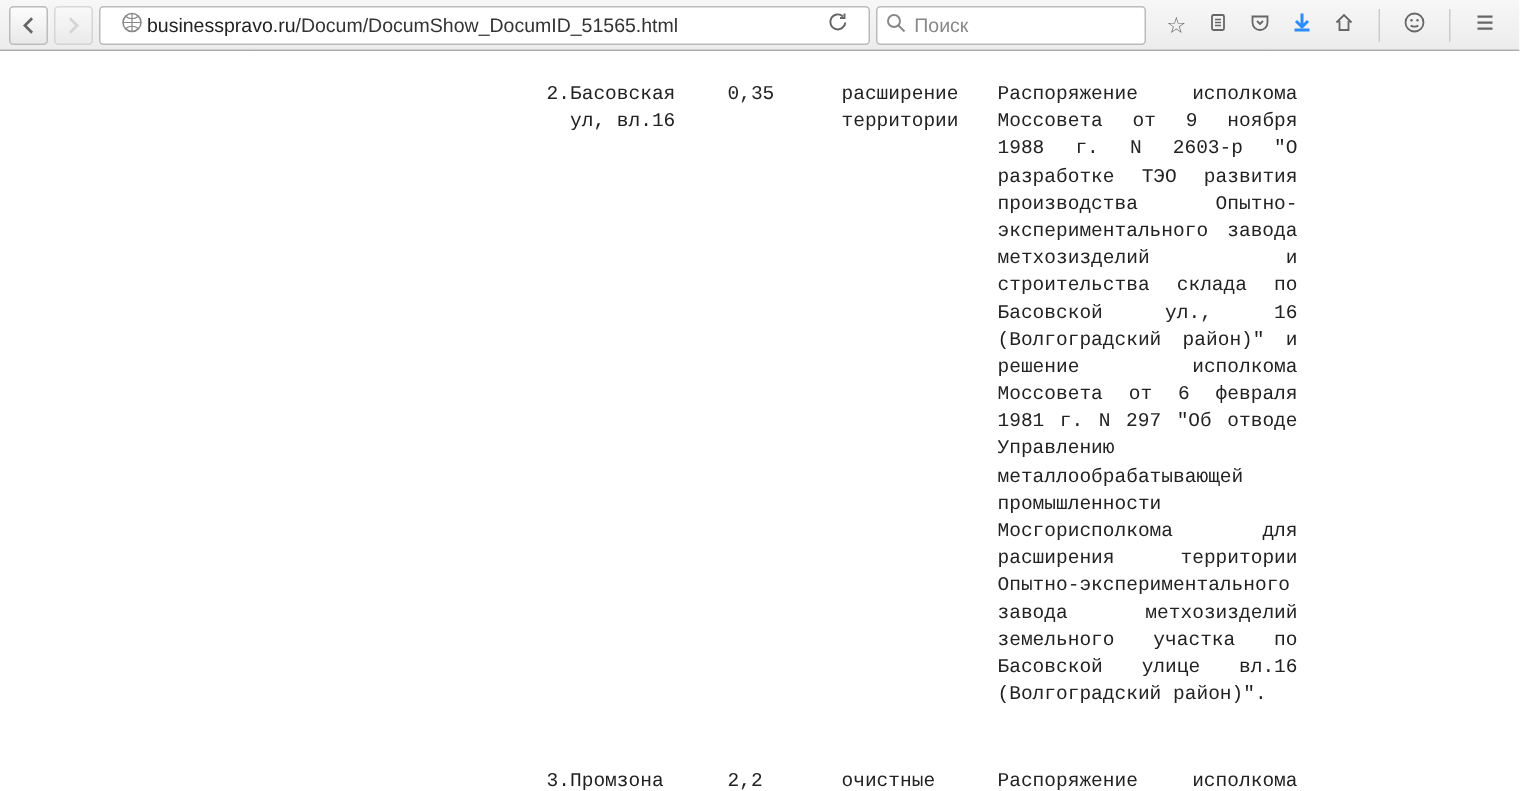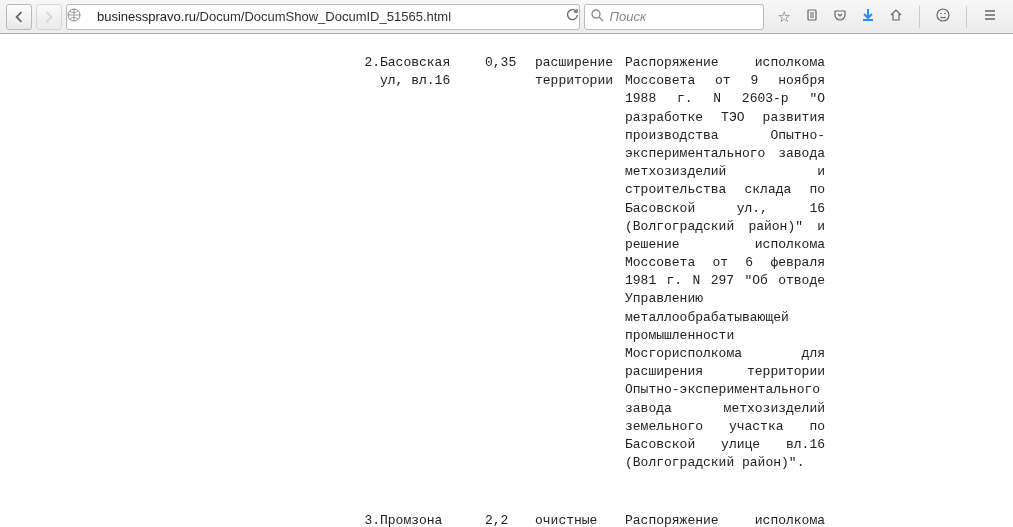--- a/index.html
+++ b/index.html
@@ -1,35 +1,35 @@
 <!DOCTYPE html>
 <html><head>
 <meta charset="utf-8">
 <style>
 * { margin: 0; padding: 0; box-sizing: border-box; }
 body { font-family: Arial, sans-serif; background: #fff; width: 1013px; height: 527px; overflow: hidden; }
 
 .toolbar { height: 34px; background: linear-gradient(#f7f7f7, #ececec); border-bottom: 1px solid #aaa; display: flex; align-items: center; padding: 0 6px; gap: 4px; }
 .nav-btn { width: 26px; height: 26px; border: 1px solid #bbb; border-radius: 3px; background: linear-gradient(#fdfdfd,#e8e8e8); display: flex; align-items: center; justify-content: center; color: #666; font-size: 14px; }
 .nav-btn.disabled { opacity: .5; }
-.url-bar { flex: 1; height: 26px; border: 1px solid #bbb; border-radius: 3px; background: #fff; display: flex; align-items: center; padding: 0 0; gap: 16px; color: #555; font-size: 13px; }
+.url-bar { flex: 1; height: 26px; border: 1px solid #bbb; border-radius: 3px; background: #fff; display: flex; align-items: center; padding: 0 14px; gap: 3px; color: #555; font-size: 13px; }
 .url-text { flex: 1; white-space: nowrap; overflow: hidden; color: #333; }
 .url-host { color: #222; }
-.search-bar { width: 180px; height: 26px; border: 1px solid #bbb; border-radius: 3px; background: #fff; display: flex; align-items: center; padding: 0 6px; gap: 6px; color: #888; font-size: 13px; font-style: italic; }
+.search-bar { width: 180px; height: 26px; border: 1px solid #bbb; border-radius: 3px; background: #fff; display: flex; align-items: center; padding: 0 6px; gap: 6px; color: #888; font-size: 13px; }
 .icons { display: flex; align-items: center; gap: 14px; padding: 0 10px; color: #666; font-size: 15px; }
 .icons span.dl { color: #2a8cff; }
 .sep { width: 1px; height: 22px; background: #ccc; margin: 0 2px; }
 
 .content { padding: 20px 0 0 0; font-family: "Courier New", monospace; font-size: 13px; line-height: 1.4; color: #222; }
 .row { display: flex; margin-bottom: 40px; }
 .col-num { width: 30px; text-align: right; margin-left: 350px; }
 .col-addr { width: 100px; }
 .col-amt { width: 50px; text-align: left; margin-left: 5px; }
-.col-purp { width: 90px; margin-left: 0; }
-.col-note { width: 200px; text-align: justify; }
+.col-purp { width: 90px; margin-left: 26px; }
+.col-note { width: 200px; margin-left: 14px; text-align: justify; }
 </style>
 </head>
 <body>
 
 <div class="toolbar">
   <div class="nav-btn">
       <svg width="12" height="12" viewBox="0 0 10 10">
         <path d="M7 1 L3 5 L7 9" stroke="#666" stroke-width="1.5" fill="none"></path>
       </svg>
     </div>

